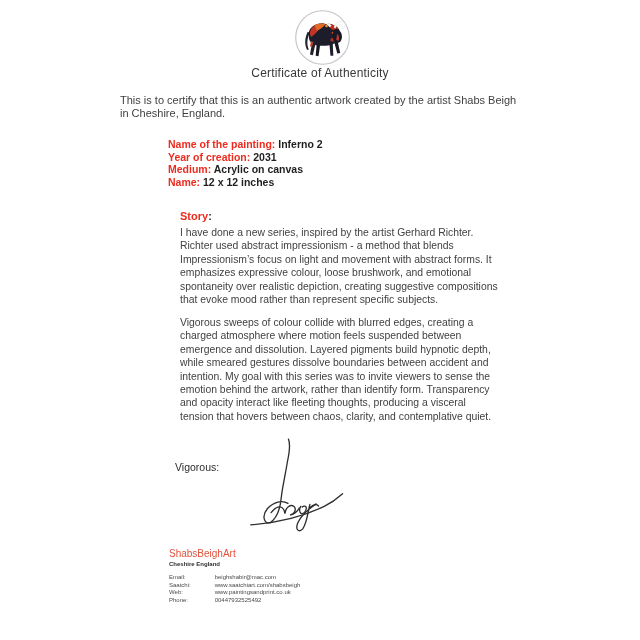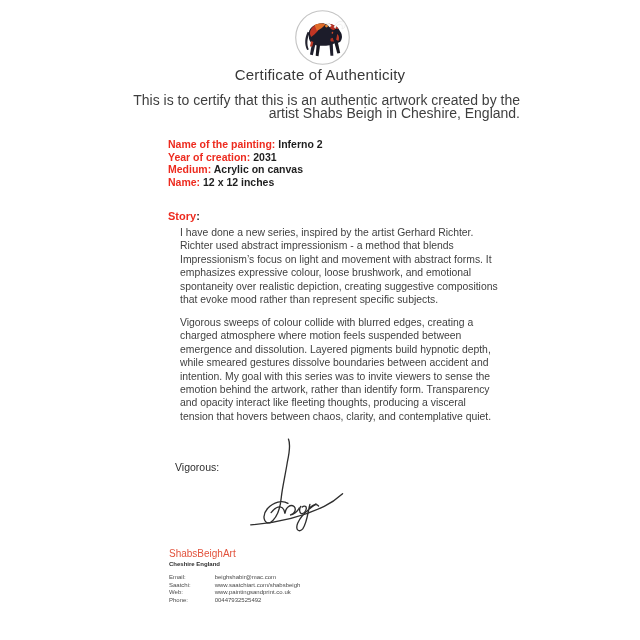--- a/index.html
+++ b/index.html
@@ -5,31 +5,31 @@
   * { margin:0; padding:0; box-sizing:border-box; }
   html,body { background:#ffffff; }
   .page {
     position:relative; width:640px; height:640px; margin:0 auto;
     background:#ffffff; overflow:hidden;
     font-family:"Liberation Sans", sans-serif; color:#3f3f3f;
   }
   .logo { position:absolute; left:294px; top:9px; width:57px; height:57px; }
   .heading {
     position:absolute; left:0; top:66px; width:640px; text-align:center;
-    font-size:15px; color:#383838; letter-spacing:0.2px;
+    font-size:12px; color:#383838; letter-spacing:0.2px;
   }
   .intro {
-    position:absolute; left:120px; top:94px; width:400px; text-align:right;
-    font-size:14px; line-height:13px; color:#3f3f3f;
+    position:absolute; left:120px; top:94px; width:400px; text-align:left;
+    font-size:11px; line-height:13px; color:#3f3f3f;
   }
   .fields { position:absolute; left:168px; top:138px; }
   .field-row { font-size:10.5px; font-weight:bold; line-height:12.6px; color:#1f1f1f; }
   .field-label { color:#ed2b1f; }
   .story-label {
-    position:absolute; left:168px; top:210px;
+    position:absolute; left:180px; top:210px;
     font-size:11px; font-weight:bold; color:#ed2b1f;
   }
   .story-colon { color:#2e2e2e; }
   .para {
     position:absolute; left:180px; width:322px;
     font-size:10.4px; line-height:13.4px; color:#3f3f3f;
   }
   .para-1 { top:226px; }
   .para-2 { top:316px; }
   .sig-label { position:absolute; left:175px; top:461px; font-size:10.5px; color:#2e2e2e; }

